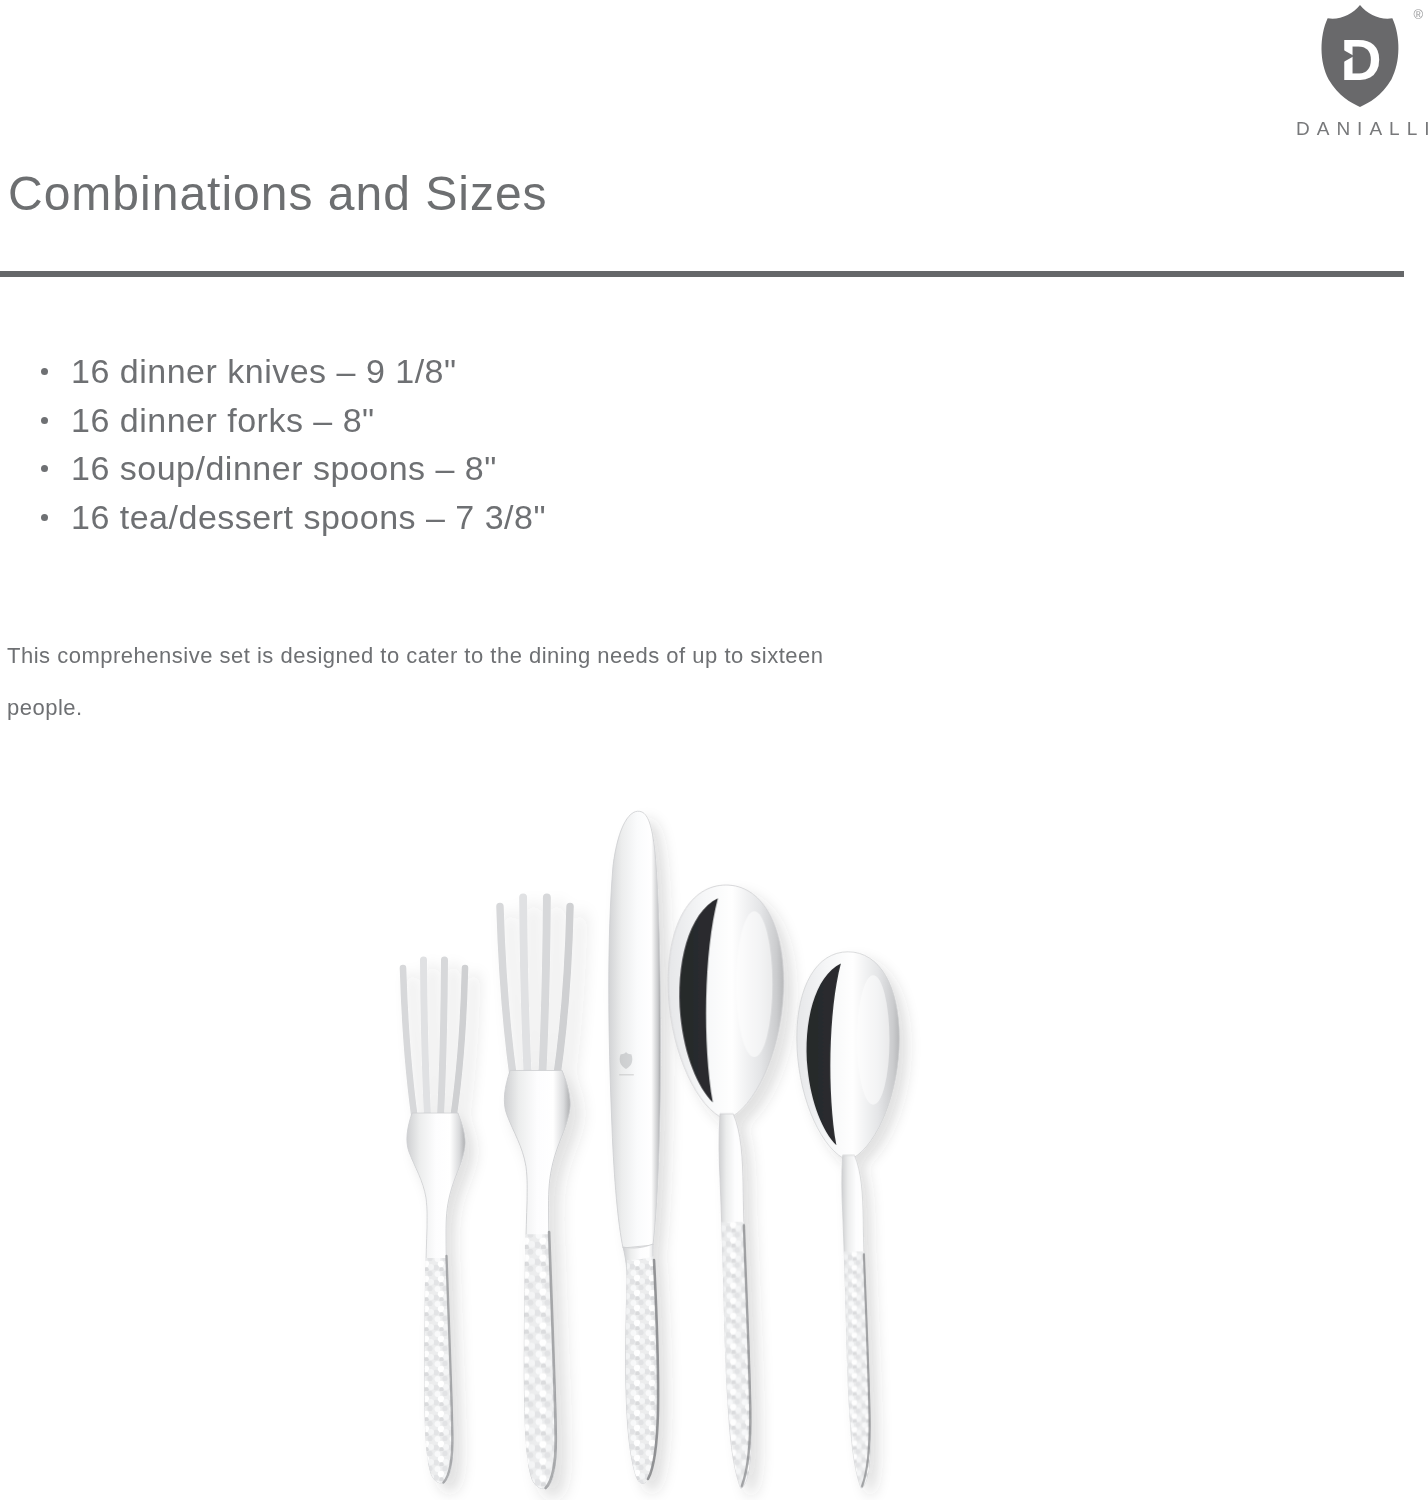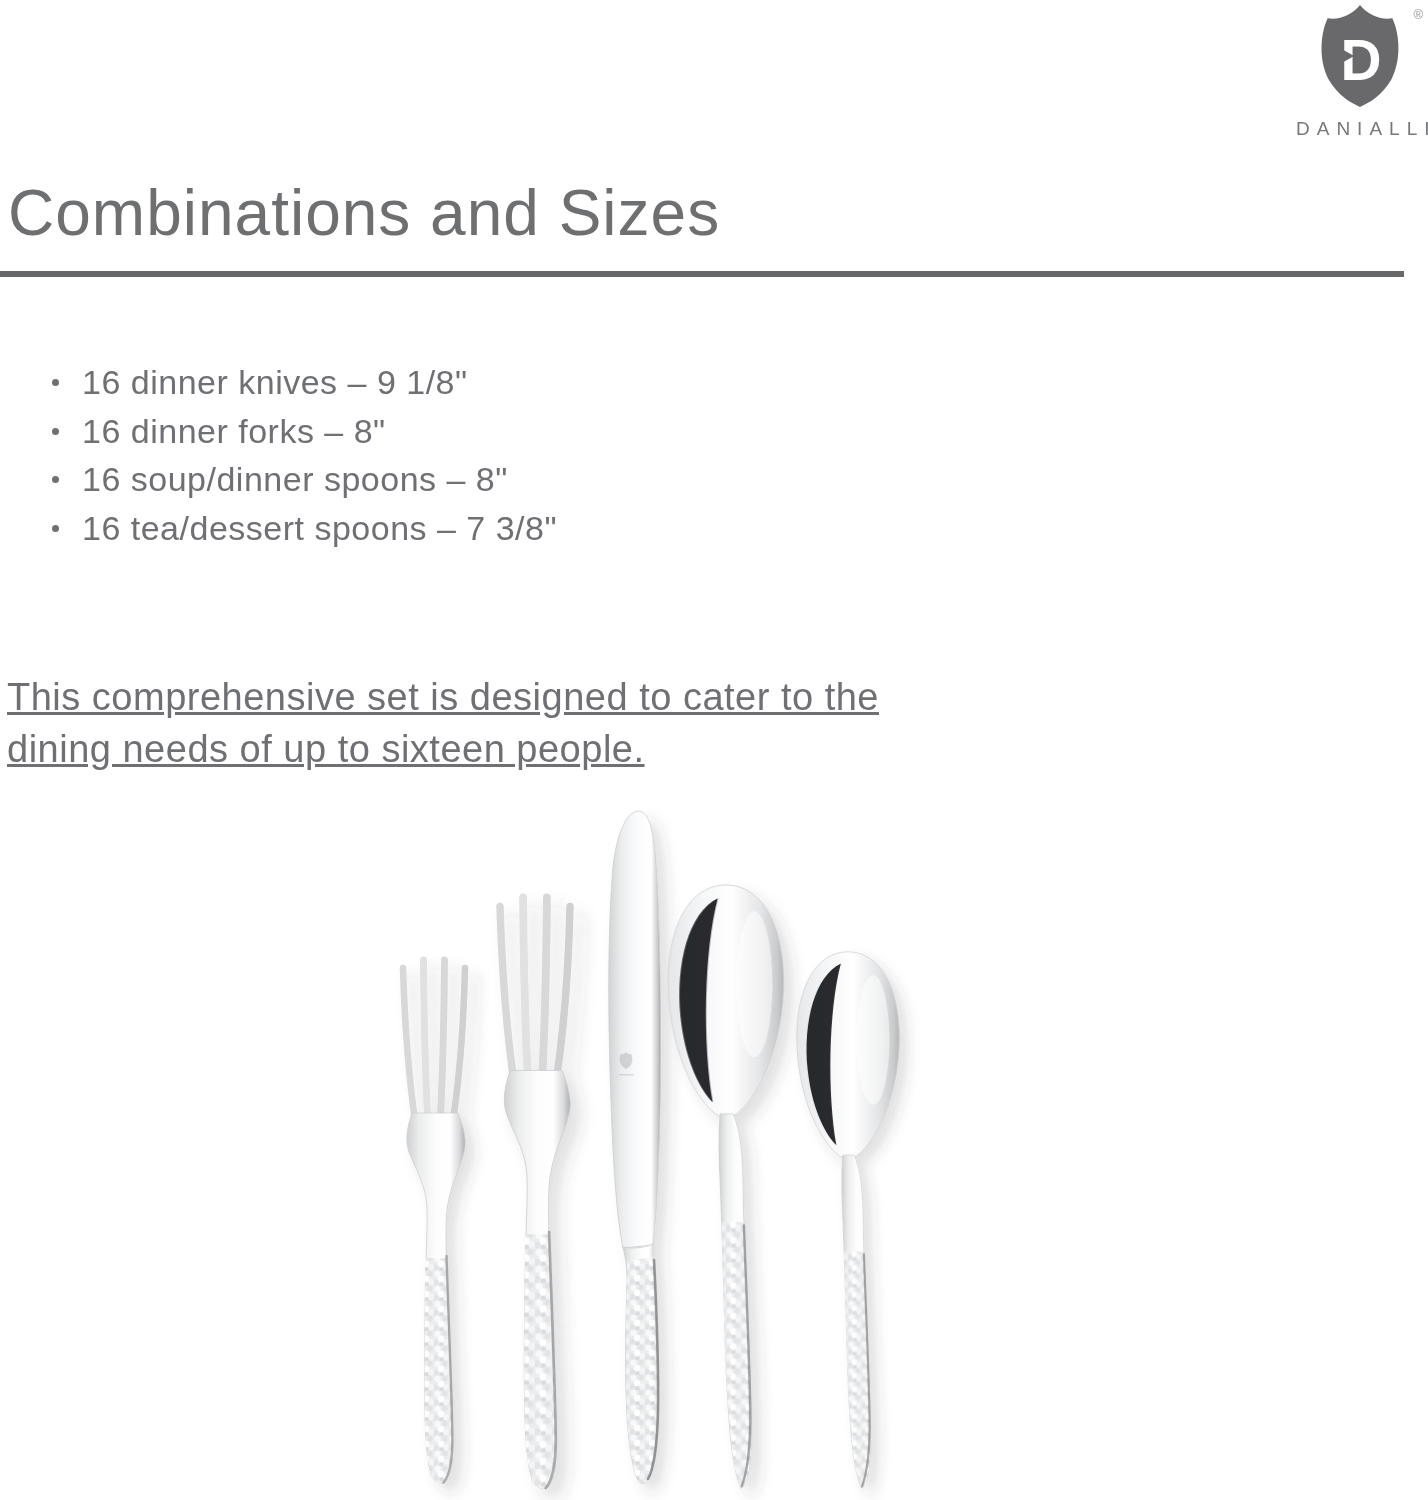--- a/index.html
+++ b/index.html
@@ -25,56 +25,55 @@
     margin-top:7px;
     font-size:19px;
     letter-spacing:7px;
     text-indent:7px;
     color:#77787a;
     white-space:nowrap;
   }
   
   .headline{
     position:absolute;left:8px;top:138px;
-    font-size:64px;line-height:1;
+    font-size:48px;line-height:1;
     font-weight:400;
     letter-spacing:1px;
     color:#6d6f71;
     white-space:nowrap;
   }
   .divider{
     position:absolute;left:0;top:271px;
     width:1404px;height:6px;
     background:#656769;
   }
   
   .spec-list{
     position:absolute;left:34px;top:342px;
-    margin:16px;padding:0;list-style:none;
+    margin:5px;padding:0;list-style:none;
     font-size:34px;letter-spacing:0.5px;
   }
   .spec-list li{
     position:relative;
     padding-left:32px;
     line-height:48.5px;
     white-space:nowrap;
   }
   .spec-list li::before{
     content:"";
     position:absolute;left:2px;top:21px;
     width:7px;height:7px;border-radius:50%;
     background:#6e7073;
   }
   
   .description{
-    position:absolute;left:7px;top:633px;
+    position:absolute;left:7px;top:608px;
     width:885px;
-    font-size:38px;line-height:52px;
+    font-size:22px;line-height:52px;
     letter-spacing:0.5px;
-    text-decoration:underline;
   }
   
   .cutlery{
     position:absolute;left:330px;top:790px;
   }
 </style>
 </head>
 <body>
 
 <div class="logo">

